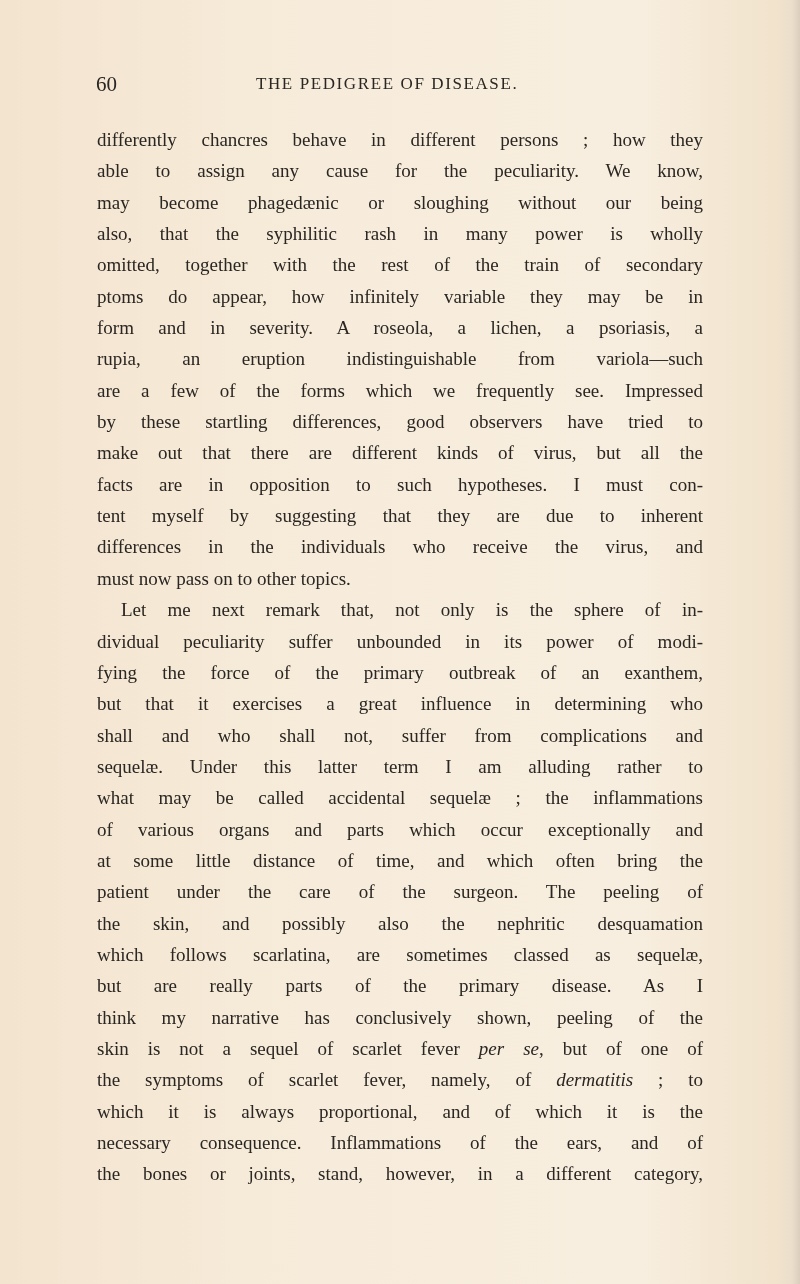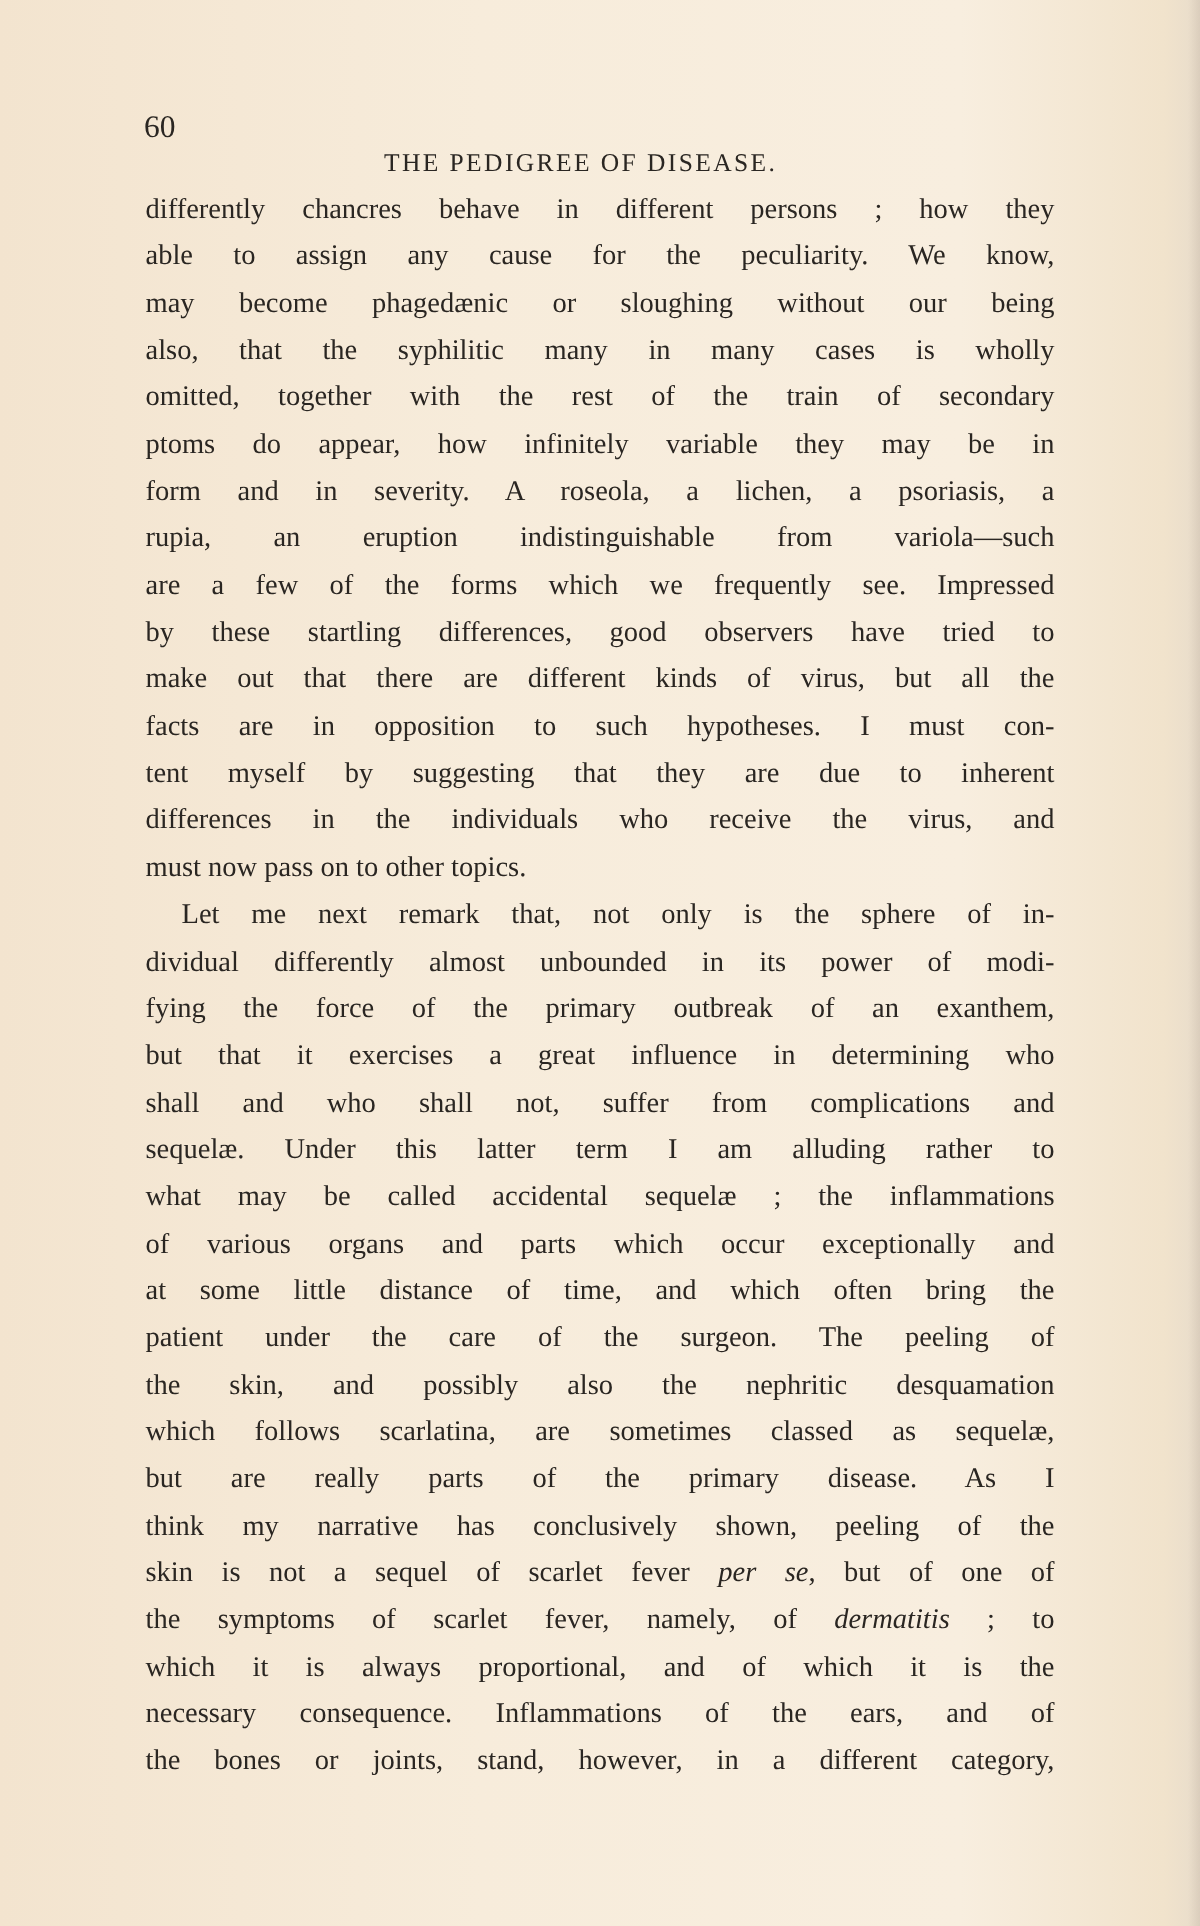--- a/index.html
+++ b/index.html
@@ -36,21 +36,20 @@
     top: 0;
     letter-spacing: 0px;
   }
   .running-title {
     position: absolute;
     left: 160px;
     top: 0;
     font-size: 17px;
     letter-spacing: 1.6px;
     text-transform: uppercase;
-    margin-top: 25px;
   }
   .text-block {
     position: absolute;
     top: 124px;
     left: 97px;
     width: 606px;
   }
   .line {
     display: block;
     height: 31.35px;
@@ -84,34 +83,34 @@
 
   <div class="running-head">
     <span class="page-number">60</span>
     <span class="running-title">THE PEDIGREE OF DISEASE.</span>
   </div>
 
   <div class="text-block">
     <span class="line">differently chancres behave in different persons ; how they</span>
     <span class="line">able to assign any cause for the peculiarity. We know,</span>
     <span class="line">may become phagedænic or sloughing without our being</span>
-    <span class="line">also, that the syphilitic many in many cases is wholly</span>
+    <span class="line">also, that the syphilitic rash in many power is wholly</span>
     <span class="line">omitted, together with the rest of the train of secondary</span>
     <span class="line">ptoms do appear, how infinitely variable they may be in</span>
     <span class="line">form and in severity. A roseola, a lichen, a psoriasis, a</span>
     <span class="line">rupia, an eruption indistinguishable from variola—such</span>
     <span class="line">are a few of the forms which we frequently see. Impressed</span>
     <span class="line">by these startling differences, good observers have tried to</span>
     <span class="line">make out that there are different kinds of virus, but all the</span>
     <span class="line">facts are in opposition to such hypotheses. I must con-</span>
     <span class="line">tent myself by suggesting that they are due to inherent</span>
     <span class="line">differences in the individuals who receive the virus, and</span>
     <span class="line last">must now pass on to other topics.</span>
     <span class="line indent">Let me next remark that, not only is the sphere of in-</span>
-    <span class="line">dividual differently almost unbounded in its power of modi-</span>
+    <span class="line">dividual peculiarity suffer unbounded in its power of modi-</span>
     <span class="line">fying the force of the primary outbreak of an exanthem,</span>
     <span class="line">but that it exercises a great influence in determining who</span>
     <span class="line">shall and who shall not, suffer from complications and</span>
     <span class="line">sequelæ. Under this latter term I am alluding rather to</span>
     <span class="line">what may be called accidental sequelæ ; the inflammations</span>
     <span class="line">of various organs and parts which occur exceptionally and</span>
     <span class="line">at some little distance of time, and which often bring the</span>
     <span class="line">patient under the care of the surgeon. The peeling of</span>
     <span class="line">the skin, and possibly also the nephritic desquamation</span>
     <span class="line">which follows scarlatina, are sometimes classed as sequelæ,</span>

